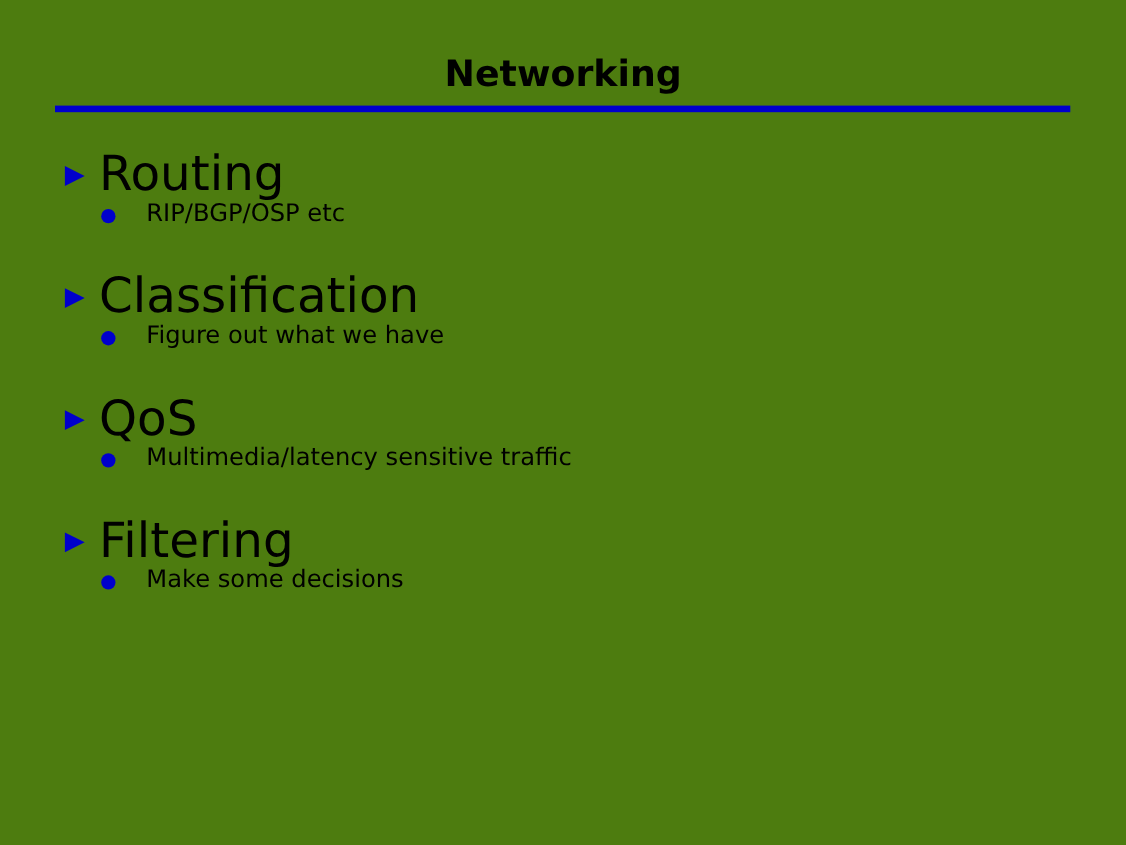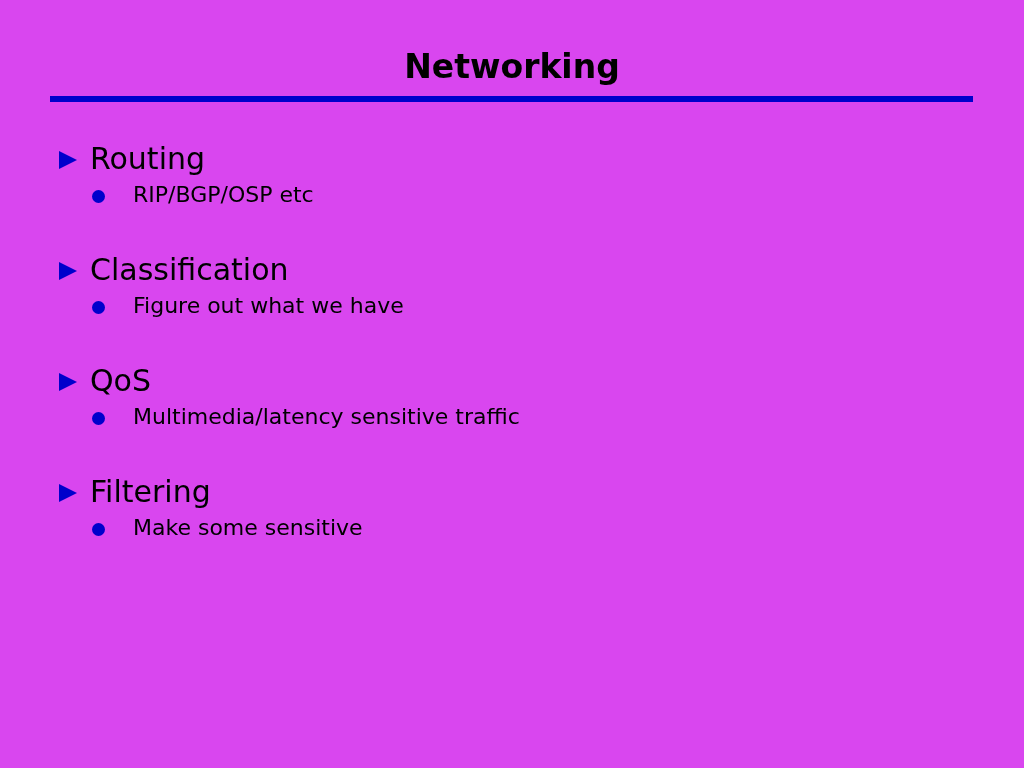--- a/index.html
+++ b/index.html
@@ -12,21 +12,21 @@
     height: 768px;
     background: #ffffff;
     font-family: "DejaVu Sans", sans-serif;
     overflow: hidden;
   }
 
   .slide {
     position: relative;
     width: 1024px;
     height: 768px;
-    background: #d946ef;
+    background: #4d7c0f;
     box-sizing: border-box;
   }
 
   
   .title-block {
     position: absolute;
     left: 0;
     top: 46px;
     width: 1024px;
     text-align: center;
@@ -77,21 +77,21 @@
     height: 22px;
     flex: 0 0 22px;
     margin-right: 11px;
     position: relative;
     top: 1px;
   }
   .tri-bullet svg {
     display: block;
   }
   .l1-text {
-    font-size: 30px;
+    font-size: 44px;
     font-weight: normal;
     color: #000000;
     line-height: 46px;
     white-space: nowrap;
     font-family: "DejaVu Sans", sans-serif;
   }
 
   
   .l2-row {
     position: relative;
@@ -183,18 +183,18 @@
       <div class="l1-row">
         <span class="tri-bullet">
           <svg width="22" height="22" viewBox="0 0 22 22" aria-hidden="true">
             <polygon points="2,2 20,11 2,20" fill="#0000cc"></polygon>
           </svg>
         </span>
         <span class="l1-text">Filtering</span>
       </div>
       <div class="l2-row">
         <span class="dot-bullet"></span>
-        <span class="l2-text">Make some sensitive</span>
+        <span class="l2-text">Make some decisions</span>
       </div>
     </div>
 
   </div>
 </div>
 
 </body></html>

